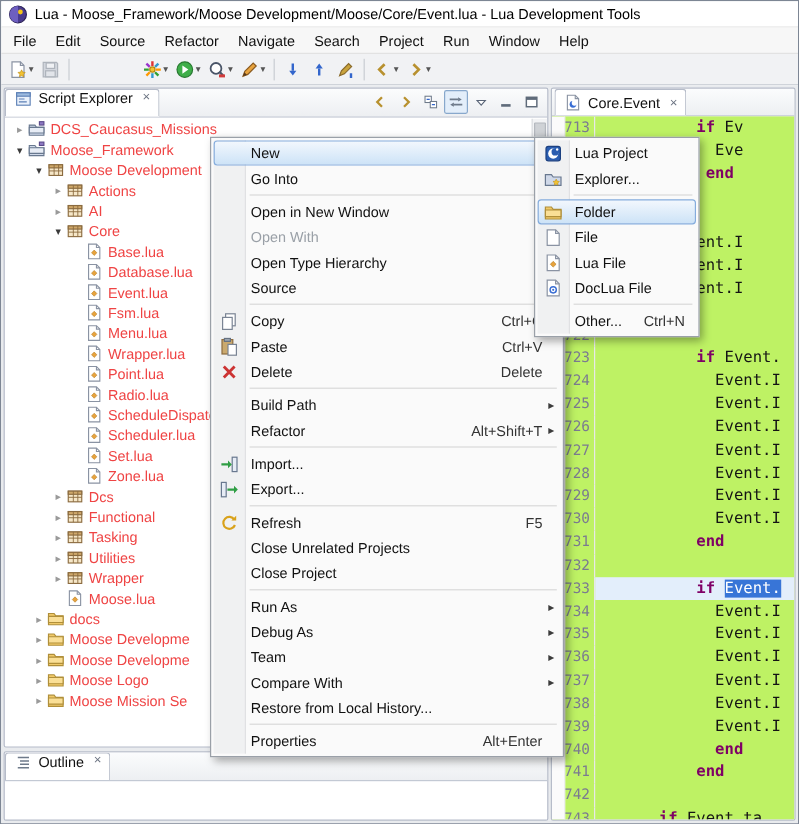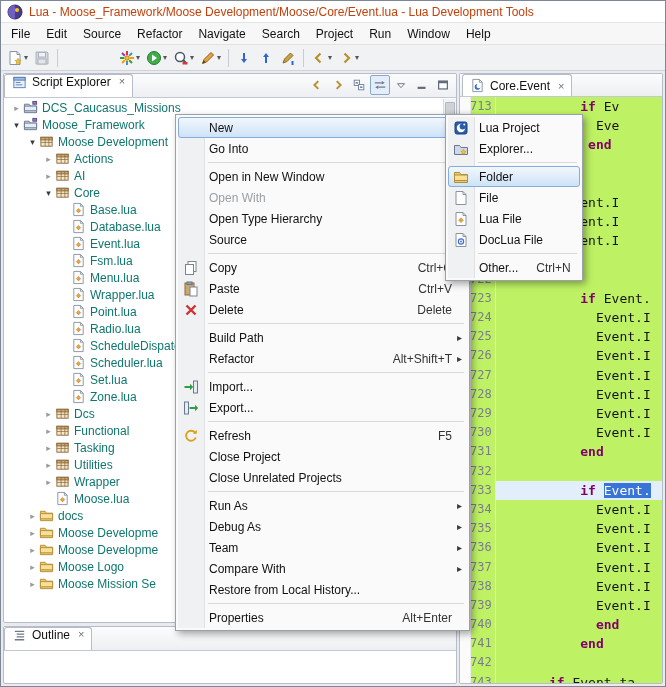--- a/index.html
+++ b/index.html
@@ -5,21 +5,21 @@
   html,body{margin:0;padding:0;background:#d8d8d8;}
   *{box-sizing:border-box;}
   .window{
     position:relative;width:666px;height:687px;background:#fff;
     font-family:"Liberation Sans",sans-serif;font-size:12px;color:#111;
     border:1px solid #7d8694;overflow:hidden;
   }
   
   .titlebar{height:22px;display:flex;align-items:center;gap:6px;padding:0 6px;background:#ffffff;border-bottom:1px solid #e4e4e4;}
   .titlebar .ic svg{width:16px;height:16px;display:block;}
-  .title-text{white-space:nowrap;overflow:hidden;color:#c2410c;}
+  .title-text{white-space:nowrap;overflow:hidden;color:#000000;}
   
   .menubar{height:22px;display:flex;align-items:center;background:#f7f7f7;border-bottom:1px solid #e2e2e2;padding-left:2px;}
   .mb-item{padding:0 8px;height:100%;display:flex;align-items:center;}
   
   .toolbar{height:26px;display:flex;align-items:center;background:#f1f2f4;border-bottom:1px solid #cfd3d9;padding:0 3px;}
   .tb-btn{height:22px;display:flex;align-items:center;padding:0 2px;border:1px solid transparent;border-radius:2px;}
   .tb-btn .ic svg{width:16px;height:16px;display:block;}
   .tb-btn.disabled{opacity:.55;}
   .tb-arrow{font-size:8px;color:#555;margin-left:1px;}
   .tb-sep{width:1px;height:18px;background:#c9cdd3;margin:0 4px;}
@@ -38,21 +38,21 @@
   .vt-btn{width:20px;height:20px;display:flex;align-items:center;justify-content:center;border:1px solid transparent;border-radius:2px;}
   .vt-btn .ic svg{width:14px;height:14px;display:block;}
   .vt-btn.pressed{border-color:#88a8cc;background:#e3eefa;}
   
   .tree{position:absolute;top:25px;left:0;right:13px;bottom:0;overflow:hidden;}
   .trow{height:17px;display:flex;align-items:center;white-space:nowrap;}
   .texp{width:13px;flex:none;text-align:center;font-size:9px;color:#9a9a9a;}
   .texp.expanded{color:#3a3a3a;}
   .trow .ic{flex:none;margin-right:4px;}
   .trow .ic svg{width:15px;height:15px;display:block;}
-  .tlabel{color:#0f766e;}
+  .tlabel{color:#ef4444;}
   .vscroll{position:absolute;top:25px;right:0;bottom:0;width:13px;background:#f2f3f5;border-left:1px solid #dadce0;}
   .thumb{position:absolute;left:1px;right:1px;top:3px;height:265px;background:#cfd2d6;border:1px solid #b4b8be;border-radius:1px;}
   
   .rightcol{flex:1;display:flex;flex-direction:column;border:1px solid #b6bcc9;border-radius:2px;background:#fff;overflow:hidden;min-width:0;justify-content:center;}
   .editor-tabs{height:23px;background:linear-gradient(#fbfcfd,#edeff2);border-bottom:1px solid #c3c9d4;display:flex;align-items:flex-end;flex:none;}
   .etab{display:flex;align-items:center;gap:5px;height:22px;padding:0 7px;background:#fff;border:1px solid #b6bcc9;border-bottom:none;border-radius:3px 3px 0 0;margin-left:2px;}
   .editor-body{flex:1;position:relative;background:#bef264;overflow:hidden;font-family:"DejaVu Sans Mono",monospace;font-size:13px;padding-left:10px;}
   .editor-body::before{content:"";position:absolute;left:0;top:0;bottom:0;width:10px;background:#fbfbfb;border-right:1px solid #ededed;}
   .cl{display:flex;height:19.2px;line-height:19.2px;white-space:pre;}
   .ln{width:26px;padding-right:6px;text-align:right;color:#7b7b90;font-size:12px;flex:none;border-right:1px solid #e8e8e8;}
@@ -797,27 +797,27 @@
             <path d="M12.8 9.5A5 5 0 1 1 12.3 5" fill="none" stroke="#d9a21b" stroke-width="1.8"></path>
             <path d="M13.8 1.8v4h-4z" fill="#d9a21b"></path>
           </svg>
         </span>
         <span class="mi-lb">Refresh</span>
         <span class="mi-sc">F5</span>
         <span class="mi-ar"></span>
       </div>
       <div class="mi">
         <span class="mi-ic"></span>
+        <span class="mi-lb">Close Unrelated Projects</span>
+        <span class="mi-sc"></span>
+        <span class="mi-ar"></span>
+      </div>
+      <div class="mi">
+        <span class="mi-ic"></span>
         <span class="mi-lb">Close Project</span>
-        <span class="mi-sc"></span>
-        <span class="mi-ar"></span>
-      </div>
-      <div class="mi">
-        <span class="mi-ic"></span>
-        <span class="mi-lb">Close Unrelated Projects</span>
         <span class="mi-sc"></span>
         <span class="mi-ar"></span>
       </div>
       <div class="m-sep"></div>
       <div class="mi">
         <span class="mi-ic"></span>
         <span class="mi-lb">Run As</span>
         <span class="mi-sc"></span>
         <span class="mi-ar">▸</span>
       </div>

